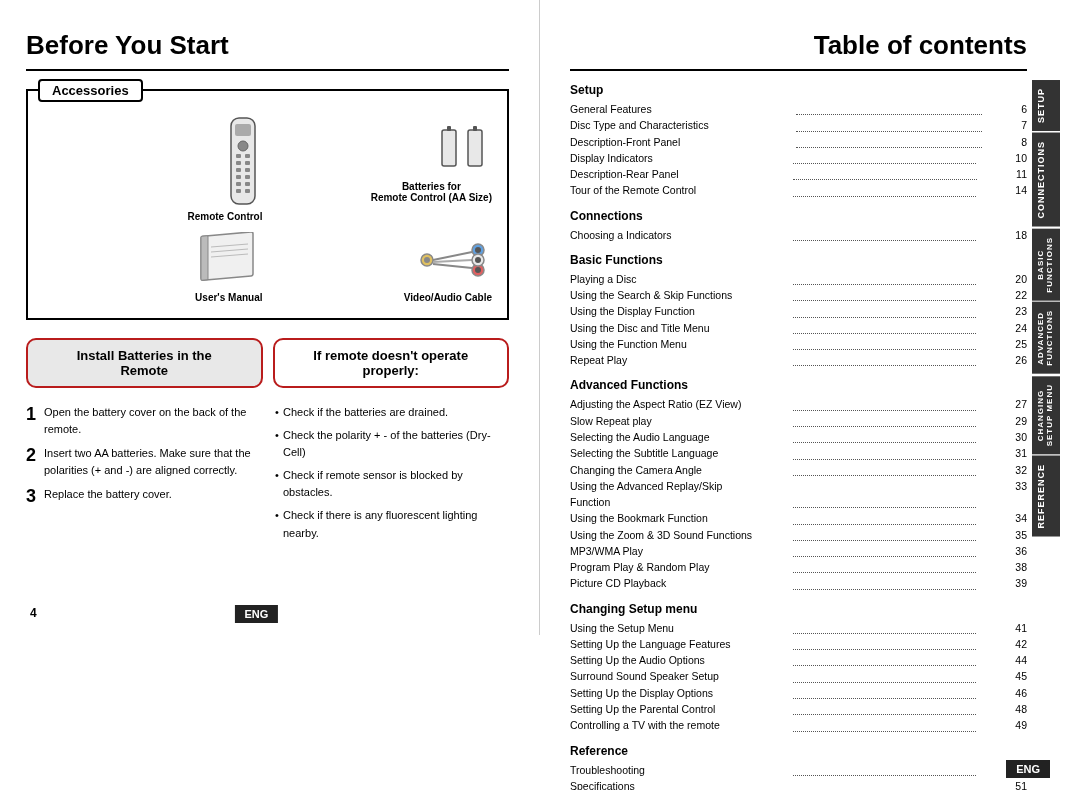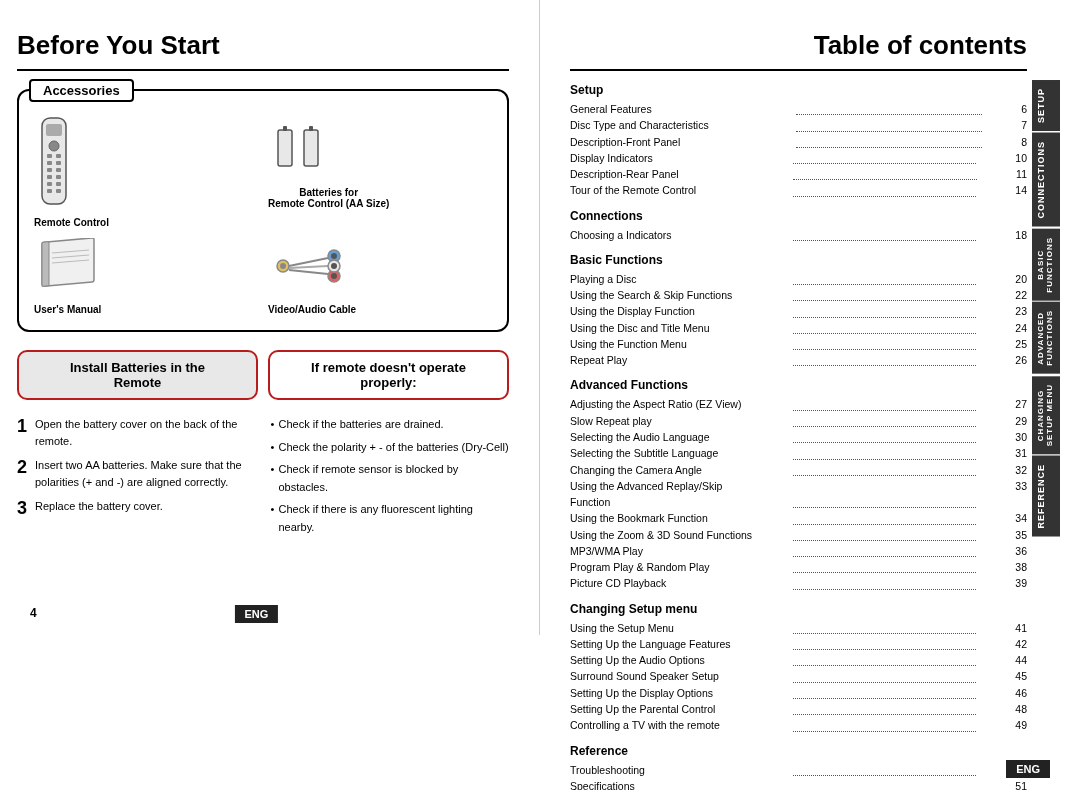--- a/index.html
+++ b/index.html
@@ -8,41 +8,41 @@
       height: 790px;
       background: #fff;
       font-family: Arial, sans-serif;
       font-size: 11px;
       display: flex;
       overflow: hidden;
     }
     .left-page {
       width: 540px;
       height: 635px;
-      padding: 30px 30px 20px 17px;
+      padding: 30px 30px 20px 26px;
       border-right: 1px solid #ccc;
       position: relative;
     }
     .right-page {
       width: 540px;
       height: 790px;
       padding: 30px 20px 20px 30px;
       position: relative;
       display: flex;
     }
     .page-title-left {
       font-size: 26px;
       font-weight: bold;
       border-bottom: 2px solid #000;
       padding-bottom: 8px;
       margin-bottom: 18px;
     }
     .accessories-box {
       border: 2px solid #000;
-      border-radius: 12px;
+      border-radius: 0;
       padding: 15px 15px 15px 15px;
       margin-bottom: 18px;
       position: relative;
     }
     .accessories-label {
       position: absolute;
       top: -12px;
       left: 10px;
       background: #fff;
       border: 2px solid #000;
@@ -53,22 +53,22 @@
     }
     .accessories-grid {
       display: grid;
       grid-template-columns: 1fr 1fr;
       gap: 10px;
       margin-top: 10px;
     }
     .accessory-item {
       display: flex;
       flex-direction: column;
-      align-items: flex-start;
-      gap: 11px;
+      align-items: flex-end;
+      gap: 5px;
     }
     .accessory-label {
       font-size: 10px;
       text-align: center;
       font-weight: bold;
     }
     .install-section {
       display: grid;
       grid-template-columns: 1fr 1fr;
       gap: 10px;

